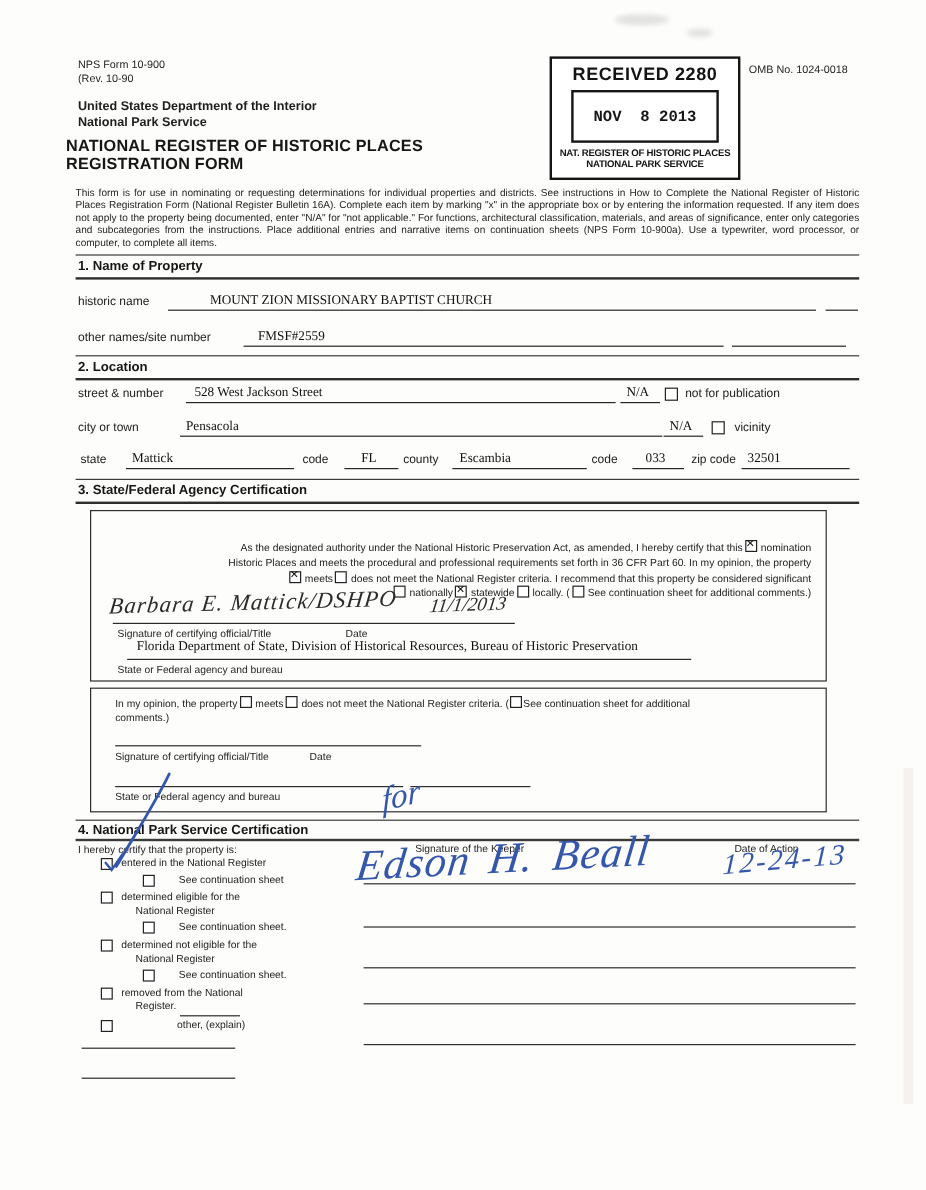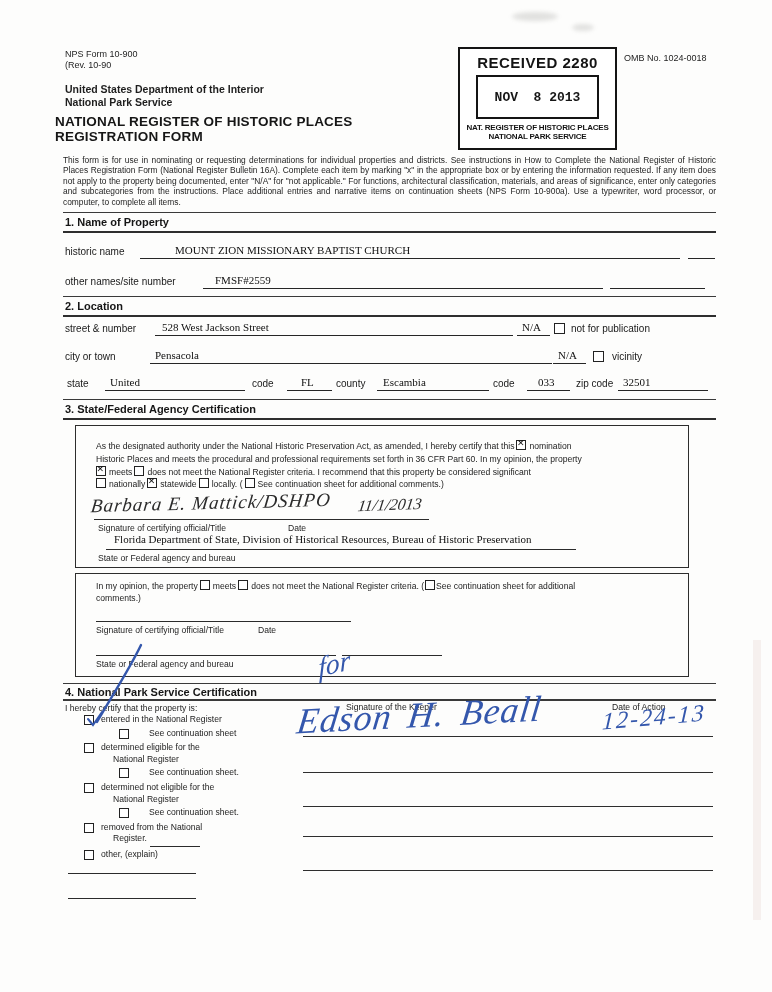--- a/index.html
+++ b/index.html
@@ -103,41 +103,41 @@
 
   <div class="abs lbl" style="left:65px;top:351px;">city or town</div>
   <div class="abs ser" style="left:155px;top:349px;">Pensacola</div>
   <div class="ul" style="left:150px;top:363px;width:402px;"></div>
   <div class="abs ser" style="left:558px;top:349px;">N/A</div>
   <div class="ul" style="left:553px;top:363px;width:33px;"></div>
   <div class="cbl" style="left:593px;top:351px;"></div>
   <div class="abs lbl" style="left:612px;top:351px;">vicinity</div>
 
   <div class="abs lbl" style="left:67px;top:378px;">state</div>
-  <div class="abs ser" style="left:110px;top:376px;">United</div>
+  <div class="abs ser" style="left:110px;top:376px;">Mattick</div>
   <div class="ul" style="left:105px;top:390px;width:140px;"></div>
   <div class="abs lbl" style="left:252px;top:378px;">code</div>
   <div class="abs ser" style="left:301px;top:376px;">FL</div>
   <div class="ul" style="left:287px;top:390px;width:45px;"></div>
   <div class="abs lbl" style="left:336px;top:378px;">county</div>
   <div class="abs ser" style="left:383px;top:376px;">Escambia</div>
   <div class="ul" style="left:377px;top:390px;width:112px;"></div>
   <div class="abs lbl" style="left:493px;top:378px;">code</div>
   <div class="abs ser" style="left:538px;top:376px;">033</div>
   <div class="ul" style="left:527px;top:390px;width:43px;"></div>
   <div class="abs lbl" style="left:576px;top:378px;">zip code</div>
   <div class="abs ser" style="left:623px;top:376px;">32501</div>
   <div class="ul" style="left:618px;top:390px;width:90px;"></div>
 
   <div class="hl" style="left:63px;top:399px;width:653px;"></div>
   <div class="abs hd" style="left:65px;top:403px;">3. State/Federal Agency Certification</div>
   <div class="hl hl2" style="left:63px;top:418px;width:653px;"></div>
 
   <div class="bx" style="left:75px;top:425px;width:612px;height:141px;">
-    <div class="abs" style="left:20px;top:14px;width:580px;">
+    <div class="abs" style="left:20px;top:24px;width:580px;text-align:right;">
       <div class="bpline"><span>As the designated authority under the National Historic Preservation Act, as amended, I hereby certify that this</span><span class="cb x"></span><span>nomination</span></div>
       <div class="bpline"><span>Historic Places and meets the procedural and professional requirements set forth in 36 CFR Part 60. In my opinion, the property</span></div>
       <div class="bpline"><span class="cb x" style="margin-left:0;"></span><span>meets</span><span class="cb"></span><span>does not meet the National Register criteria. I recommend that this property be considered significant</span></div>
       <div class="bpline"><span class="cb" style="margin-left:0;"></span><span>nationally</span><span class="cb x"></span><span>statewide</span><span class="cb"></span><span>locally. (</span><span class="cb"></span><span>See continuation sheet for additional comments.)</span></div>
     </div>
     <div class="abs ink" style="left:15px;top:66px;font-size:19px;letter-spacing:1px;transform:rotate(-1.5deg) skewX(-8deg);">Barbara E. Mattick/DSHPO</div>
     <div class="abs ink" style="left:282px;top:70px;font-size:16px;transform:rotate(-2deg) skewX(-10deg);">11/1/2013</div>
     <div class="hl" style="left:18px;top:93px;width:335px;background:#2b2b2b;"></div>
     <div class="abs sm" style="left:22px;top:97px;">Signature of certifying official/Title</div>
     <div class="abs sm" style="left:212px;top:97px;">Date</div>
@@ -190,21 +190,21 @@
     </div>
     <div class="nps-sub">
       <span class="cbx4"></span>
       <span>See continuation sheet.</span>
     </div>
     <div class="nps-item">
       <span class="cbx4"></span>
       <span>removed from the National</span>
       <div style="padding-left:12px;">Register.</div>
     </div>
-    <div class="nps-item" style="margin-top:4px;">
+    <div class="nps-item" style="margin-top:4px;text-align:center;">
       <span class="cbx4"></span>
       <span>other, (explain)</span>
     </div>
   </div>
 
   <div class="hl" style="left:150px;top:846px;width:50px;background:#2b2b2b;"></div>
   <div class="hl" style="left:68px;top:873px;width:128px;background:#2b2b2b;"></div>
   <div class="hl" style="left:68px;top:898px;width:128px;background:#2b2b2b;"></div>
 
   <div class="abs sm" style="left:346px;top:702px;">Signature of the Keeper</div>

